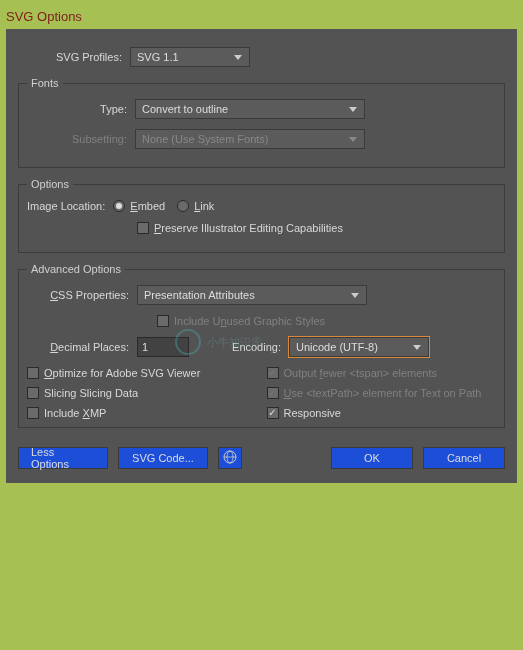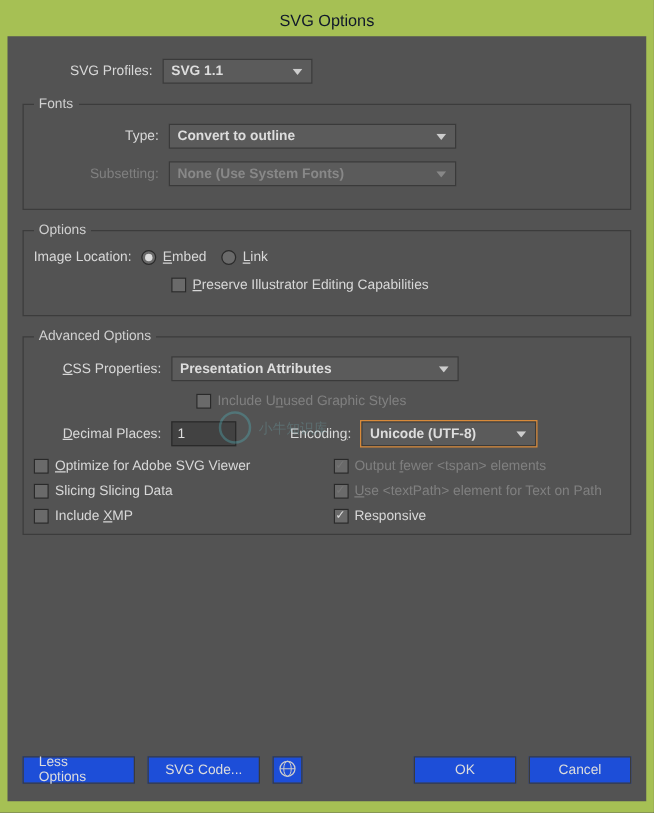--- a/index.html
+++ b/index.html
@@ -1,22 +1,22 @@
 <!DOCTYPE html>
 <html><head>
 <meta charset="utf-8">
 <style>
 * { box-sizing: border-box; margin: 0; padding: 0; font-family: "Segoe UI", Tahoma, sans-serif; font-size: 11px; }
 body { background: #a6c054; width: 523px; height: 650px; overflow: hidden; }
 .outer { border: 6px solid #a6c054; height: 650px; }
-.titlebar { background: #a6c054; color: #0f172a; text-align: center; font-size: 13px; padding: 3px 0 5px; }
-.panel { background: #535353; height: 612px; padding: 18px 12px 10px; color: #d8d8d8; position: relative; }
+.titlebar { background: #a6c054; color: #7f1d1d; text-align: left; font-size: 13px; padding: 3px 0 5px; }
+.panel { background: #535353; height: 454px; padding: 18px 12px 10px; color: #d8d8d8; position: relative; }
 .row { display: flex; align-items: center; margin-bottom: 10px; }
 .label { text-align: right; padding-right: 8px; }
-.select { background: #5b5b5b; border: 1px solid #3a3a3a; color: #ddd; height: 20px; display: flex; align-items: center; justify-content: space-between; padding: 0 4px 0 6px; font-weight: bold; }
+.select { background: #5b5b5b; border: 1px solid #3a3a3a; color: #ddd; height: 20px; display: flex; align-items: center; justify-content: space-between; padding: 0 4px 0 6px; }
 .select.disabled { color: #888; }
 .chev { width: 14px; height: 14px; display: flex; align-items: center; justify-content: center; }
 .chev svg { fill: #ccc; }
 fieldset { border: 1px solid #3c3c3c; margin-bottom: 10px; padding: 10px 8px 8px; position: relative; }
 legend { color: #d0d0d0; padding: 0 4px; font-size: 11px; }
 .radio, .check { display: inline-flex; align-items: center; margin-right: 12px; }
 .rbox { width: 12px; height: 12px; border-radius: 50%; border: 1px solid #2a2a2a; background: #6a6a6a; margin-right: 5px; display: flex; align-items: center; justify-content: center; }
 .rbox.sel::after { content: ""; width: 6px; height: 6px; background: #ddd; border-radius: 50%; }
 .cbox { width: 12px; height: 12px; border: 1px solid #2a2a2a; background: #6a6a6a; margin-right: 5px; display: flex; align-items: center; justify-content: center; }
 .cbox.sel::after { content: "✓"; font-size: 10px; color: #ddd; line-height: 1; }

